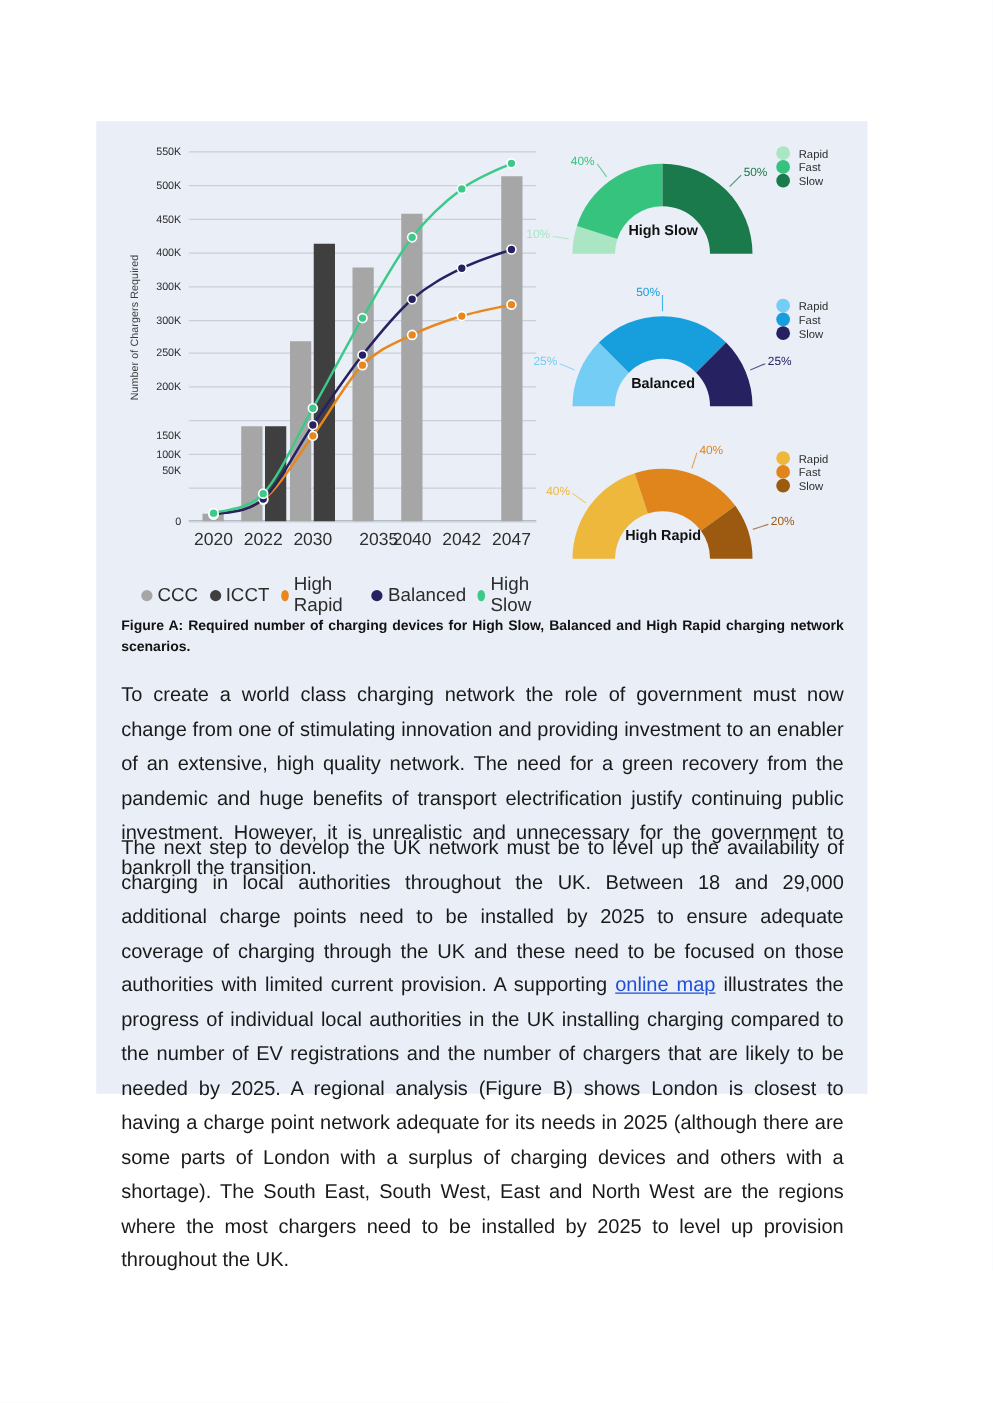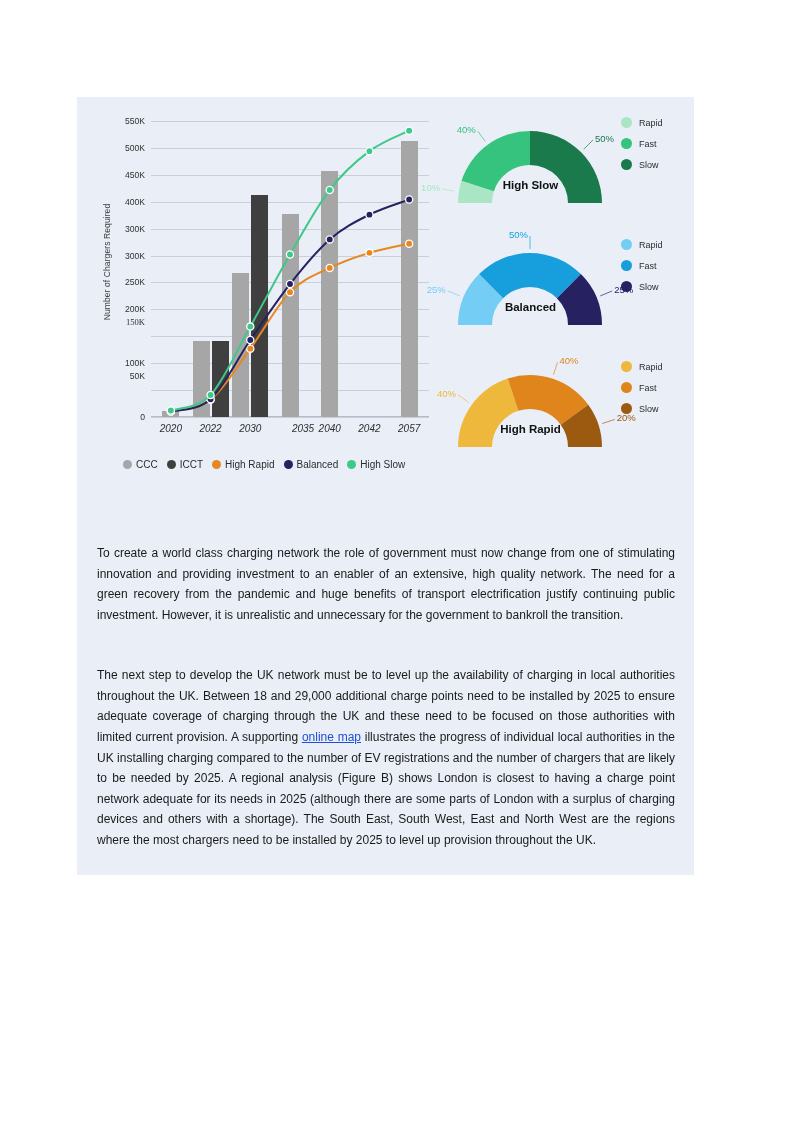--- a/index.html
+++ b/index.html
@@ -90,39 +90,38 @@
     background: #b6bcc6;
   }
   .bar {
     position: absolute;
     bottom: 0;
   }
   .xtick {
     position: absolute;
     top: 302px;
     transform: translateX(-50%);
-    font-size: 10px;
+    font-size: 14px;
     color: #2f2f2f;
     white-space: nowrap;
-    font-style: italic;
   }
   .plot svg.lines {
     position: absolute;
     left: 0; top: 0;
     width: 278px; height: 296px;
     overflow: visible;
   }
   .chart-legend {
     position: absolute;
-    left: 34px;
+    left: 24px;
     top: 352px;
     display: flex;
     align-items: center;
     gap: 9px;
-    font-size: 10px;
+    font-size: 15px;
     color: #2c2c2c;
   }
   .chart-legend .lg {
     display: flex;
     align-items: center;
     gap: 4px;
   }
   .dot {
     width: 9px; height: 9px;
     border-radius: 50%;
@@ -164,21 +163,20 @@
     font-size: 11.5px;
     font-weight: bold;
     color: #111111;
   }
   .gauge-legend {
     position: absolute;
     left: 180px;
     top: 14px;
     display: flex;
     flex-direction: column;
-    gap: 10px;
     font-size: 9px;
     color: #2c2c2c;
   }
   .gauge-legend .gl {
     display: flex;
     align-items: center;
     gap: 7px;
   }
   .gl .dot { width: 11px; height: 11px; }
   .pct {
@@ -196,21 +194,21 @@
     font-size: 11.2px;
     font-weight: bold;
     color: #121212;
     line-height: 1.55;
     text-align: justify;
   }
   .para {
     position: absolute;
     left: 20px;
     width: 578px;
-    font-size: 12px;
+    font-size: 16px;
     color: #1a1a1a;
     line-height: 1.72;
     text-align: justify;
   }
   #para1 { top: 446px; }
   #para2 { top: 568px; }
   a.inline-link {
     color: #1f4fd8;
   }
 
@@ -236,21 +234,21 @@
         <div class="y-axis-title">Number of Chargers Required</div>
         <div class="plot" id="plot">
           <div class="axis-base"></div>
         <div class="gridline" style="top: 296px;"></div>
             <div class="ytick" style="top: 296px;">0</div>
             <div class="gridline" style="top: 269.091px;"></div>
             <div class="ytick" style="top: 255px;">50K</div>
             <div class="gridline" style="top: 242.182px;"></div>
             <div class="ytick" style="top: 242.182px;">100K</div>
             <div class="gridline" style="top: 215.273px;"></div>
-            <div class="ytick" style="top: 201px; font-family: Liberation Serif, serif;">150K</div>
+            <div class="ytick" style="top: 227px;">150K</div>
             <div class="gridline" style="top: 188.364px;"></div>
             <div class="ytick" style="top: 188.364px;">200K</div>
             <div class="gridline" style="top: 161.455px;"></div>
             <div class="ytick" style="top: 161.455px;">250K</div>
             <div class="gridline" style="top: 134.545px;"></div>
             <div class="ytick" style="top: 134.545px; margin-left: 35px;">300K</div>
             <div class="gridline" style="top: 107.636px;"></div>
             <div class="ytick" style="top: 107.636px;">300K</div>
             <div class="gridline" style="top: 80.7273px;"></div>
             <div class="ytick" style="top: 80.7273px;">400K</div>
@@ -267,21 +265,21 @@
             <div class="bar" style="left: 170.214px; width: 17px; height: 246.487px; background: rgb(166, 166, 166);"></div>
             <div class="bar" style="left: 249.643px; width: 17px; height: 276.087px; background: rgb(166, 166, 166);"></div>
             <div class="bar" style="left: 60.5714px; width: 17px; height: 76.4218px; background: rgb(63, 63, 63);"></div>
             <div class="bar" style="left: 100.286px; width: 17px; height: 222.269px; background: rgb(63, 63, 63);"></div>
             <div class="xtick" style="left: 19.8571px;">2020</div>
             <div class="xtick" style="left: 59.5714px;">2022</div>
             <div class="xtick" style="left: 99.2857px;">2030</div>
             <div class="xtick" style="left: 152px;">2035</div>
             <div class="xtick" style="left: 178.714px;">2040</div>
             <div class="xtick" style="left: 218.429px;">2042</div>
-            <div class="xtick" style="left: 258.143px;">2057</div>
+            <div class="xtick" style="left: 258.143px;">2047</div>
             <svg class="lines" viewBox="0 0 278 296">
               <path d="M 19.857142857142858 290.6181818181818 C 26.476190476190474 288.64484848484847, 46.33333333333333 289.27272727272725, 59.57142857142857 278.7781818181818 C 72.80952380952381 268.28363636363633, 86.04761904761905 245.59030303030303, 99.28571428571429 227.6509090909091 C 112.52380952380953 209.71151515151516, 125.76190476190476 184.59636363636363, 139 171.14181818181817 C 152.23809523809524 157.6872727272727, 165.47619047619048 153.47151515151512, 178.71428571428572 146.92363636363635 C 191.95238095238096 140.37575757575758, 205.1904761904762 135.89090909090908, 218.42857142857144 131.85454545454544 C 231.66666666666669 127.81818181818181, 251.5238095238095 124.23030303030303, 258.1428571428571 122.70545454545456" fill="none" stroke="#e8871e" stroke-width="2" stroke-linecap="round"></path>
               <circle cx="19.857142857142858" cy="290.6181818181818" r="3.6" fill="#e8871e" stroke="#ffffff" stroke-width="1.3"></circle>
               <circle cx="59.57142857142857" cy="278.7781818181818" r="3.6" fill="#e8871e" stroke="#ffffff" stroke-width="1.3"></circle>
               <circle cx="99.28571428571429" cy="227.6509090909091" r="3.6" fill="#e8871e" stroke="#ffffff" stroke-width="1.3"></circle>
               <circle cx="139" cy="171.14181818181817" r="3.6" fill="#e8871e" stroke="#ffffff" stroke-width="1.3"></circle>
               <circle cx="178.71428571428572" cy="146.92363636363635" r="3.6" fill="#e8871e" stroke="#ffffff" stroke-width="1.3"></circle>
               <circle cx="218.42857142857144" cy="131.85454545454544" r="3.6" fill="#e8871e" stroke="#ffffff" stroke-width="1.3"></circle>
               <circle cx="258.1428571428571" cy="122.70545454545456" r="3.6" fill="#e8871e" stroke="#ffffff" stroke-width="1.3"></circle>
               <path d="M 19.857142857142858 290.6181818181818 C 26.476190476190474 288.5551515151515, 46.33333333333333 290.169696969697, 59.57142857142857 278.24 C 72.80952380952381 266.31030303030303, 86.04761904761905 238.2351515151515, 99.28571428571429 219.04 C 112.52380952380953 199.84484848484848, 125.76190476190476 179.84242424242424, 139 163.0690909090909 C 152.23809523809524 146.29575757575756, 165.47619047619048 129.9709090909091, 178.71428571428572 118.4 C 191.95238095238096 106.82909090909092, 205.1904761904762 100.28121212121214, 218.42857142857144 93.64363636363638 C 231.66666666666669 87.00606060606061, 251.5238095238095 81.08606060606063, 258.1428571428571 78.57454545454547" fill="none" stroke="#262262" stroke-width="2" stroke-linecap="round"></path>
@@ -414,20 +412,21 @@
               <div class="gl">
                 <span class="dot" style="background: rgb(156, 89, 16);"></span>
                 <span>Slow</span>
               </div>
             </div>
           </div>
         </div>
 
     </div>
 
+    <div class="caption">Figure A: Required number of charging devices for High Slow, Balanced and High Rapid charging network scenarios.</div>
 
     <div class="para" id="para1">To create a world class charging network the role of government must now change from one of stimulating innovation and providing investment to an enabler of an extensive, high quality network. The need for a green recovery from the pandemic and huge benefits of transport electrification justify continuing public investment. However, it is unrealistic and unnecessary for the government to bankroll the transition.</div>
 
     <div class="para" id="para2">
       <span>The next step to develop the UK network must be to level up the availability of charging in local authorities throughout the UK. Between 18 and 29,000 additional charge points need to be installed by 2025 to ensure adequate coverage of charging through the UK and these need to be focused on those authorities with limited current provision.  A supporting </span><a class="inline-link" href="#">online map</a><span> illustrates the progress of individual local authorities in the UK installing charging compared to the number of EV registrations and the number of chargers that are likely to be needed by 2025. A regional analysis (Figure B) shows London is closest to having a charge point network adequate for its needs in 2025 (although there are some parts of London with a surplus of charging devices and others with a shortage). The South East, South West, East and North West are the regions where the most chargers need to be installed by 2025 to level up provision throughout the UK.</span>
     </div>
 
   </div>
 
   <div class="footer">

